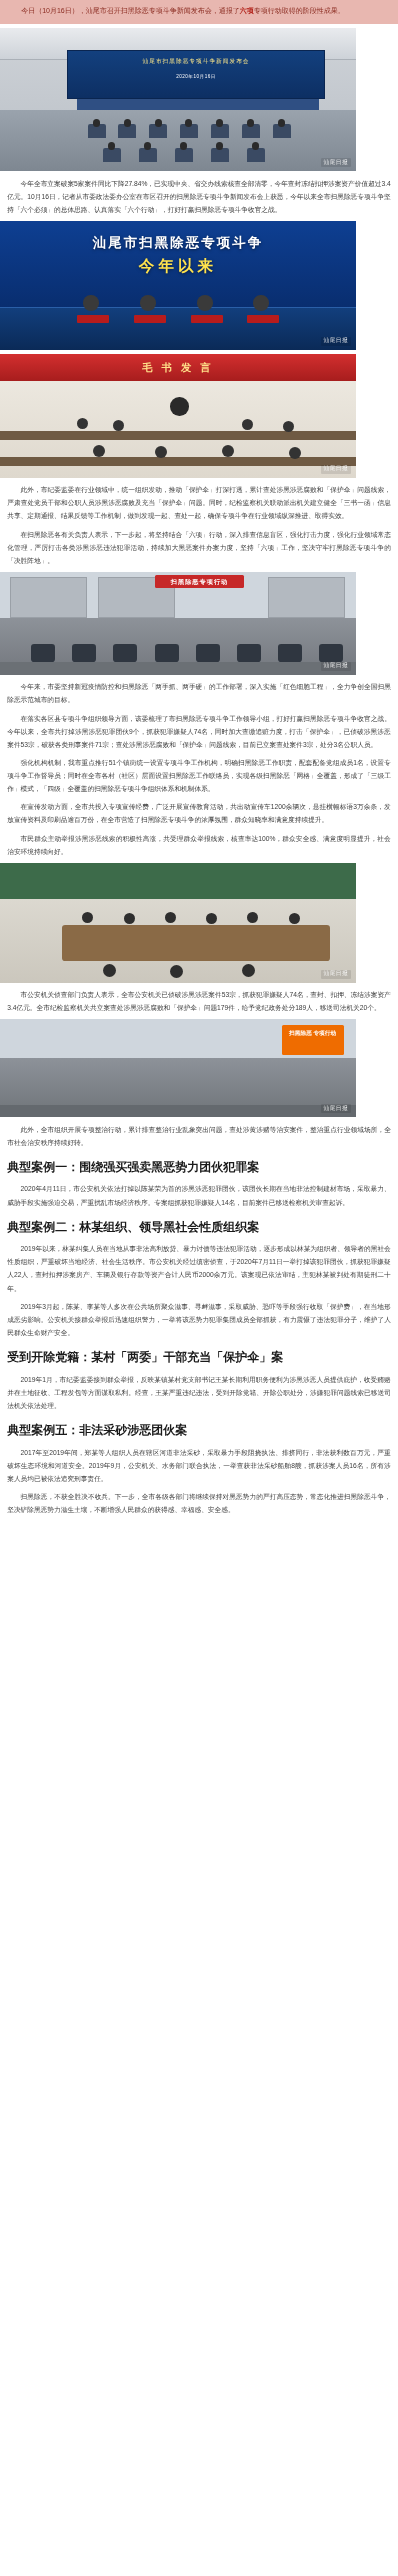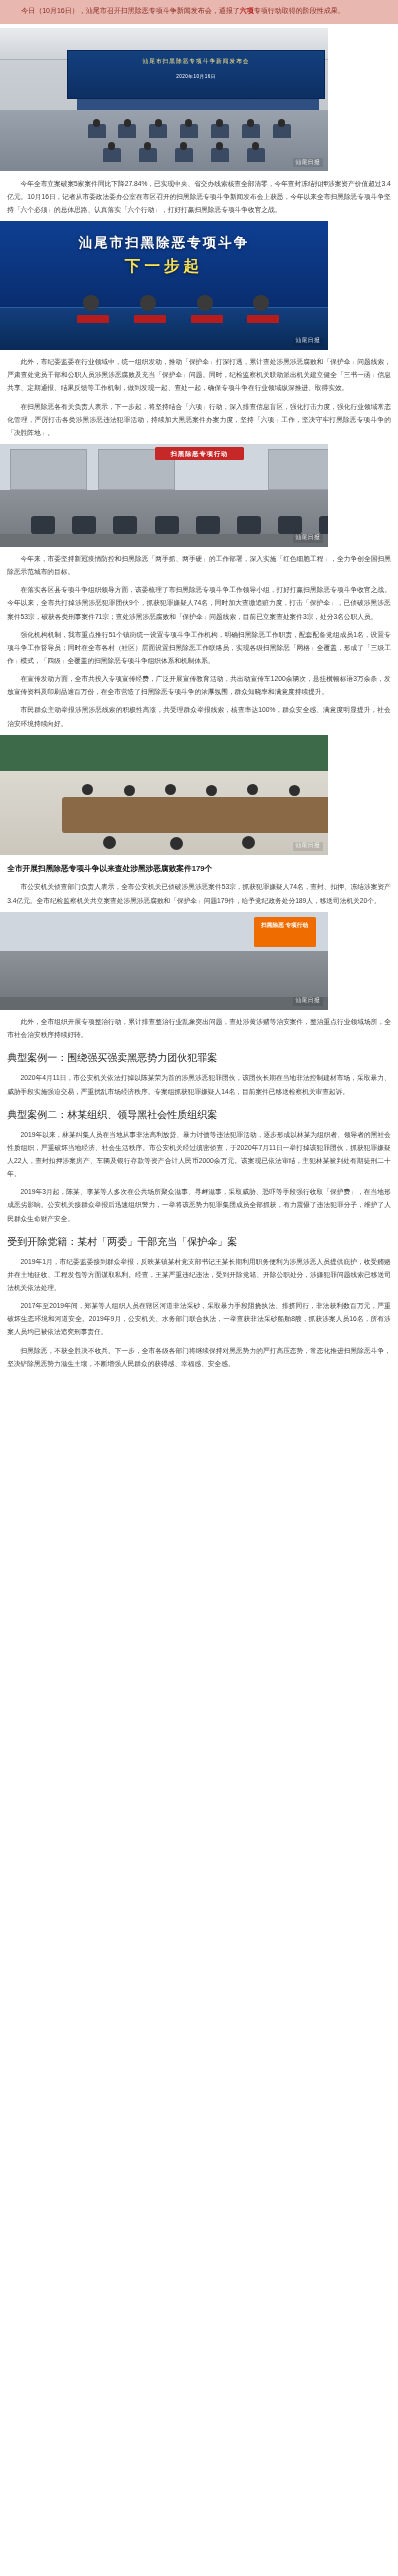--- a/index.html
+++ b/index.html
@@ -51,30 +51,30 @@
   h2.section {
     margin: 8.2px 0 4.1px 0;
     font-size: 7.7px;
     font-weight: bold;
     color: #1a1a1a;
     line-height: 1.6;
     text-align: left;
   }
   h3.case-title {
     margin: 8.2px 0 3.1px 0;
-    font-size: 10px;
-    font-weight: normal;
+    font-size: 12px;
+    font-weight: bold;
     color: #1a1a1a;
     line-height: 1.7;
   }
 
   
   .photo {
     position: relative;
-    width: 328px;
+    width: 356px;
     margin: 4.1px 0 2.1px 0;
     overflow: hidden;
   }
   .photo .wm {
     position: absolute;
     right: 5.2px;
     bottom: 4.1px;
     font-size: 5.7px;
     color: rgba(255,255,255,0.88);
     letter-spacing: 0.5px;
@@ -237,34 +237,51 @@
     <div class="head" style="left:252px;top:114px;"></div>
     <div class="wm">汕尾日报</div>
   </div>
 
   <div class="body-wrap">
     <p class="para">今年全市立案破案5家案件同比下降27.84%，已实现中央、省交办线索核查全部清零，今年查封冻结扣押涉案资产价值超过3.4亿元。10月16日，记者从市委政法委办公室在市区召开的扫黑除恶专项斗争新闻发布会上获悉，今年以来全市扫黑除恶专项斗争坚持「六个必须」的总体思路、认真落实「六个行动」，打好打赢扫黑除恶专项斗争收官之战。</p>
   </div>
 
   <div class="photo ph-press">
     <div class="title1">汕尾市扫黑除恶专项斗争</div>
-    <div class="title2">下一步起</div>
+    <div class="title2">今年以来</div>
     <div class="deskfront"></div>
     <div class="nameplate" style="left:77px;"></div>
     <div class="nameplate" style="left:134px;"></div>
     <div class="nameplate" style="left:191px;"></div>
     <div class="nameplate" style="left:247px;"></div>
     <div class="head" style="left:83px;bottom:39px;width:15.5px;height:15.5px;background:#3a3a3a;"></div>
     <div class="head" style="left:140px;bottom:39px;width:15.5px;height:15.5px;background:#3a3a3a;"></div>
     <div class="head" style="left:197px;bottom:39px;width:15.5px;height:15.5px;background:#3a3a3a;"></div>
     <div class="head" style="left:253px;bottom:39px;width:15.5px;height:15.5px;background:#3a3a3a;"></div>
     <div class="wm">汕尾日报</div>
   </div>
 
 
+  <div class="photo ph-class">
+    <div class="redband">
+      <span>毛 书 发 言</span>
+    </div>
+    <div class="deskline" style="top:77px;"></div>
+    <div class="deskline" style="top:103px;"></div>
+    <div class="head" style="left:170px;top:43px;width:18.5px;height:18.5px;background:#2a2a2a;"></div>
+    <div class="head" style="left:77px;top:64px;width:11.3px;height:11.3px;background:#333;"></div>
+    <div class="head" style="left:113px;top:66px;width:11.3px;height:11.3px;background:#333;"></div>
+    <div class="head" style="left:242px;top:65px;width:11.3px;height:11.3px;background:#333;"></div>
+    <div class="head" style="left:283px;top:67px;width:11.3px;height:11.3px;background:#333;"></div>
+    <div class="head" style="left:93px;top:91px;width:12.4px;height:12.4px;background:#333;"></div>
+    <div class="head" style="left:155px;top:92px;width:12.4px;height:12.4px;background:#333;"></div>
+    <div class="head" style="left:222px;top:91px;width:12.4px;height:12.4px;background:#333;"></div>
+    <div class="head" style="left:289px;top:93px;width:12.4px;height:12.4px;background:#333;"></div>
+    <div class="wm">汕尾日报</div>
+  </div>
 
   <div class="body-wrap">
     <p class="para">此外，市纪委监委在行业领域中，统一组织发动，推动「保护伞」打深打透，累计查处涉黑涉恶腐败和「保护伞」问题线索，严肃查处党员干部和公职人员涉黑涉恶腐败及充当「保护伞」问题。同时，纪检监察机关联动派出机关建立健全「三书一函」信息共享、定期通报、结果反馈等工作机制，做到发现一起、查处一起，确保专项斗争在行业领域纵深推进、取得实效。</p>
     <p class="para">在扫黑除恶各有关负责人表示，下一步起，将坚持结合「六项」行动，深入排查信息盲区，强化打击力度，强化行业领域常态化管理，严厉打击各类涉黑涉恶违法犯罪活动，持续加大黑恶案件办案力度，坚持「六项」工作，坚决守牢打黑除恶专项斗争的「决胜阵地」。</p>
   </div>
 
   <div class="photo ph-street">
     <div class="bldg" style="left:10.3px;"></div>
     <div class="bldg" style="left:98px;"></div>
     <div class="bldg" style="left:268px;"></div>
@@ -298,21 +315,20 @@
     <div class="head" style="left:206px;top:50px;width:11.3px;height:11.3px;background:#2e2e2e;"></div>
     <div class="head" style="left:247px;top:49px;width:11.3px;height:11.3px;background:#2e2e2e;"></div>
     <div class="head" style="left:289px;top:50px;width:11.3px;height:11.3px;background:#2e2e2e;"></div>
     <div class="head" style="left:103px;top:101px;width:13.4px;height:13.4px;background:#2e2e2e;"></div>
     <div class="head" style="left:170px;top:102px;width:13.4px;height:13.4px;background:#2e2e2e;"></div>
     <div class="head" style="left:242px;top:101px;width:13.4px;height:13.4px;background:#2e2e2e;"></div>
     <div class="wm">汕尾日报</div>
   </div>
 
   <div class="body-wrap">
-    <h2 class="section">全市开展扫黑除恶专项斗争以来查处涉黑涉恶腐败案件179个</h2>
     <p class="para">市公安机关侦查部门负责人表示，全市公安机关已侦破涉黑涉恶案件53宗，抓获犯罪嫌疑人74名，查封、扣押、冻结涉案资产3.4亿元。全市纪检监察机关共立案查处涉黑涉恶腐败和「保护伞」问题179件，给予党纪政务处分189人，移送司法机关20个。</p>
   </div>
 
   <div class="photo ph-street2">
     <div class="bldg" style="left:15.5px;top:7.2px;width:88px;height:37px;"></div>
     <div class="bldg" style="left:118px;top:9.3px;width:82px;height:34px;"></div>
     <div class="orangetag">扫黑除恶
 专项行动</div>
     <div class="scooter" style="left:41px;"></div>
     <div class="scooter" style="left:88px;"></div>
@@ -331,19 +347,20 @@
     <p class="para">2020年4月11日，市公安机关依法打掉以陈某荣为首的涉黑涉恶犯罪团伙，该团伙长期在当地非法控制建材市场，采取暴力、威胁手段实施强迫交易，严重扰乱市场经济秩序。专案组抓获犯罪嫌疑人14名，目前案件已移送检察机关审查起诉。</p>
 
     <h3 class="case-title">典型案例二：林某组织、领导黑社会性质组织案</h3>
     <p class="para">2019年以来，林某纠集人员在当地从事非法高利放贷、暴力讨债等违法犯罪活动，逐步形成以林某为组织者、领导者的黑社会性质组织，严重破坏当地经济、社会生活秩序。市公安机关经过缜密侦查，于2020年7月11日一举打掉该犯罪团伙，抓获犯罪嫌疑人22人，查封扣押涉案房产、车辆及银行存款等资产合计人民币2000余万元。该案现已依法审结，主犯林某被判处有期徒刑二十年。</p>
 
     <p class="para">2019年3月起，陈某、李某等人多次在公共场所聚众滋事、寻衅滋事，采取威胁、恐吓等手段强行收取「保护费」，在当地形成恶劣影响。公安机关接群众举报后迅速组织警力，一举将该恶势力犯罪集团成员全部抓获，有力震慑了违法犯罪分子，维护了人民群众生命财产安全。</p>
 
     <h3 class="case-title">受到开除党籍：某村「两委」干部充当「保护伞」案</h3>
     <p class="para">2019年1月，市纪委监委接到群众举报，反映某镇某村党支部书记王某长期利用职务便利为涉黑涉恶人员提供庇护，收受贿赂并在土地征收、工程发包等方面谋取私利。经查，王某严重违纪违法，受到开除党籍、开除公职处分，涉嫌犯罪问题线索已移送司法机关依法处理。</p>
 
+    <h3 class="case-title">典型案例五：非法采砂涉恶团伙案</h3>
     <p class="para">2017年至2019年间，郑某等人组织人员在辖区河道非法采砂，采取暴力手段阻挠执法、排挤同行，非法获利数百万元，严重破坏生态环境和河道安全。2019年9月，公安机关、水务部门联合执法，一举查获非法采砂船舶8艘，抓获涉案人员16名，所有涉案人员均已被依法追究刑事责任。</p>
 
     <p class="para">扫黑除恶，不获全胜决不收兵。下一步，全市各级各部门将继续保持对黑恶势力的严打高压态势，常态化推进扫黑除恶斗争，坚决铲除黑恶势力滋生土壤，不断增强人民群众的获得感、幸福感、安全感。</p>
   </div>
 
 </div>
 
 
 </body></html>

